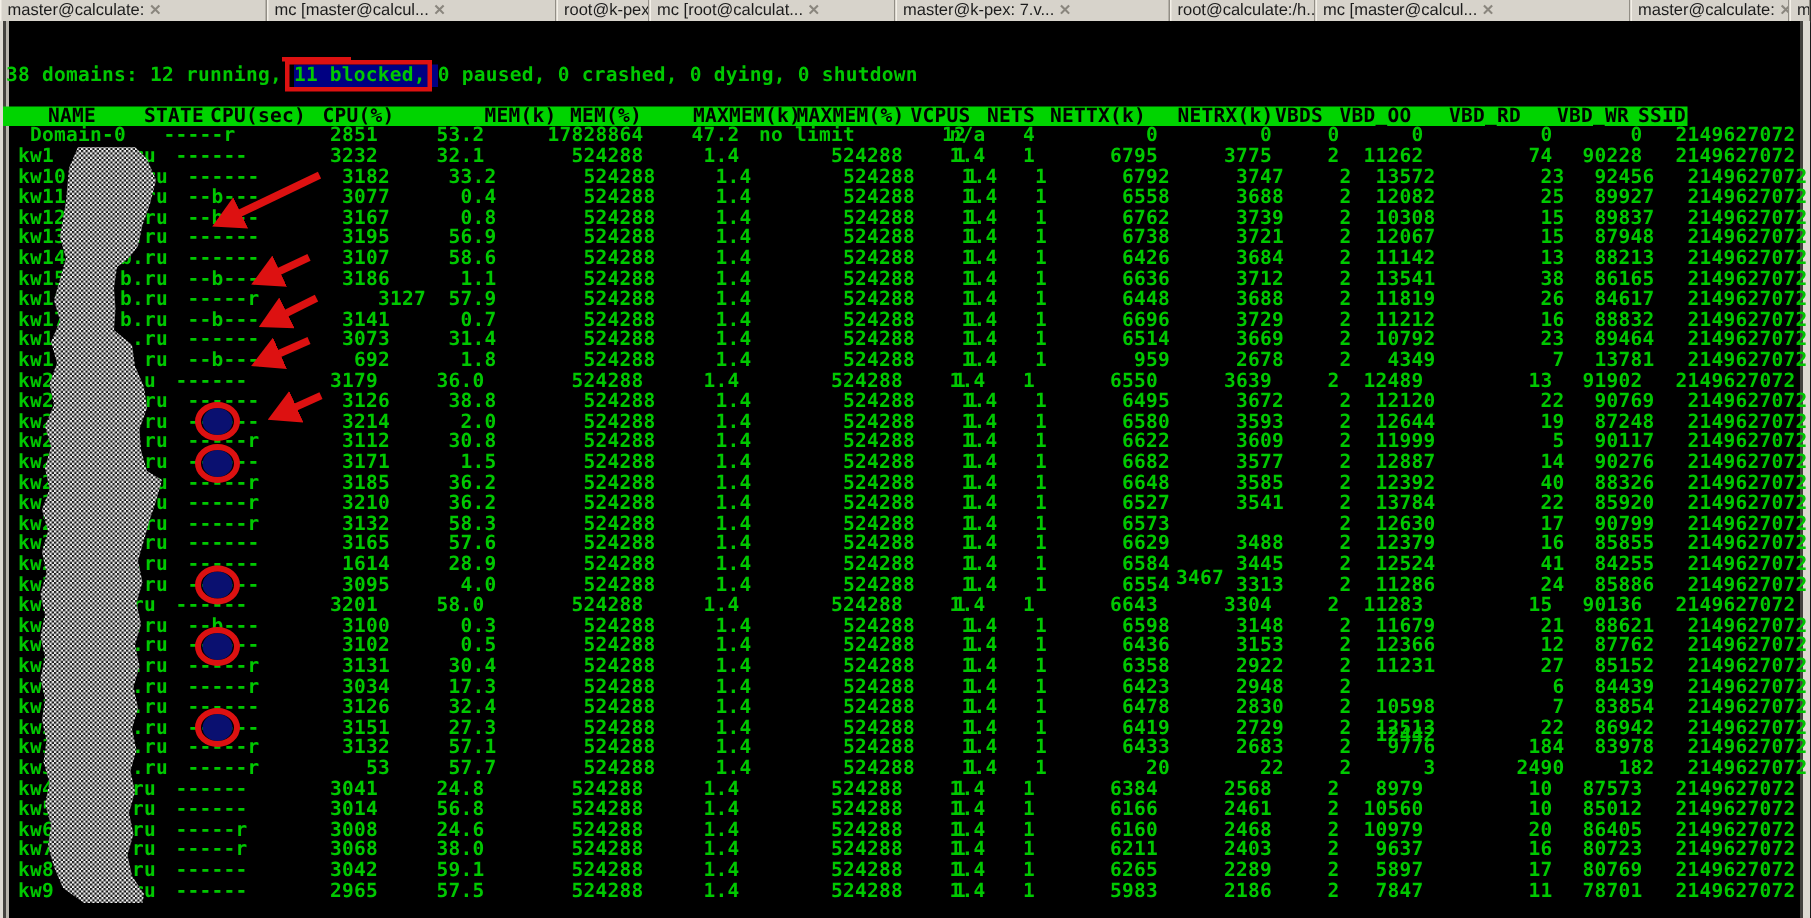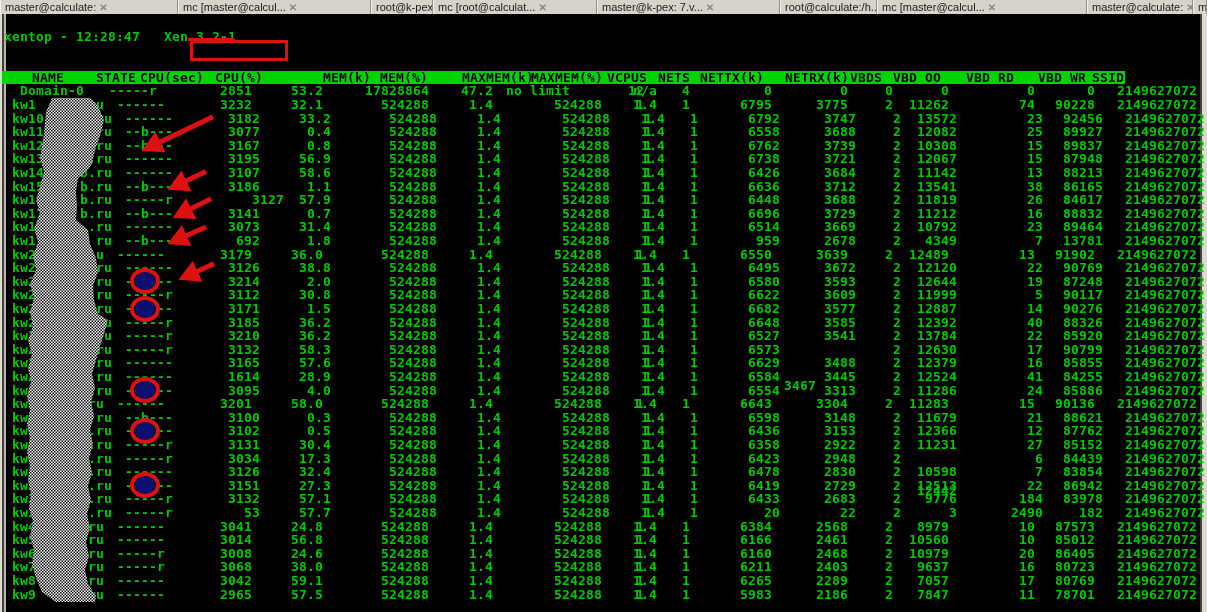--- a/index.html
+++ b/index.html
@@ -77,21 +77,21 @@
     </div>
 
   <div id="term">
 
     <div class="edge" style="left:0;width:2px;background:#dedad2;"></div>
     <div class="edge" style="left:2px;width:2px;background:#44423e;"></div>
     <div class="edge" style="left:4px;width:2px;background:#b8b4ac;"></div>
     <div class="edge" style="left:1200px;width:2px;background:#44423e;"></div>
     <div class="edge" style="left:1202px;width:5px;background:#dedad2;"></div>
 
-    <div class="tline" style="top:16px;"><span>xentop - 12:28:47</span><span>   </span><span>Xen 3.2-1</span></div>
+    <div class="tline" style="top:29.6px;"><span>38 domains: 12 running, </span><span class="hl">11 blocked, </span><span>0 paused, 0 crashed, 0 dying, 0 shutdown</span></div>
 
     <div id="hdrbar" style="top:56.8px;">
         <span class="hcol" style="left: 30px;">NAME</span>
         <span class="hcol" style="left: 94px;">STATE</span>
         <span class="hcol" style="left: 138px;">CPU(sec)</span>
         <span class="hcol" style="left: 213px;">CPU(%)</span>
         <span class="hcol" style="left: 321px;">MEM(k)</span>
         <span class="hcol" style="left: 378px;">MEM(%)</span>
         <span class="hcol" style="left: 460px;">MAXMEM(k)</span>
         <span class="hcol" style="left: 529px;">MAXMEM(%)</span>
@@ -839,21 +839,21 @@
           <span class="cell" style="left: 255px; width: 68px;">59.1</span>
           <span class="cell" style="left: 323px; width: 106px;">524288</span>
           <span class="cell" style="left: 433px; width: 60px;">1.4</span>
           <span class="cell" style="left: 496px; width: 106px;">524288</span>
           <span class="cell" style="left: 605px; width: 52px;">1.4</span>
           <span class="cell" style="left: 602px; width: 42px;">1</span>
           <span class="cell" style="left: 648px; width: 42px;">1</span>
           <span class="cell" style="left: 694px; width: 78px;">6265</span>
           <span class="cell" style="left: 776px; width: 72px;">2289</span>
           <span class="cell" style="left: 853px; width: 40px;">2</span>
-          <span class="cell" style="left: 897px; width: 52px;">7057</span>
+          <span class="cell" style="left: 897px; width: 52px;">5897</span>
           <span class="cell" style="left: 953px; width: 82px;">17</span>
           <span class="cell" style="left: 1039px; width: 56px;">80769</span>
           <span class="cell" style="left: 1109px; width: 88px;">2149627072</span>
         </div>
         <div class="row" style="top: 573.6px;">
           <span style="left: 12px;">kw9</span>
           <span class="cell" style="left: 32px; width: 72px;">ru</span>
           <span style="left: 117px;">------</span>
           <span class="cell" style="left: 160px; width: 92px;">2965</span>
           <span class="cell" style="left: 255px; width: 68px;">57.5</span>

